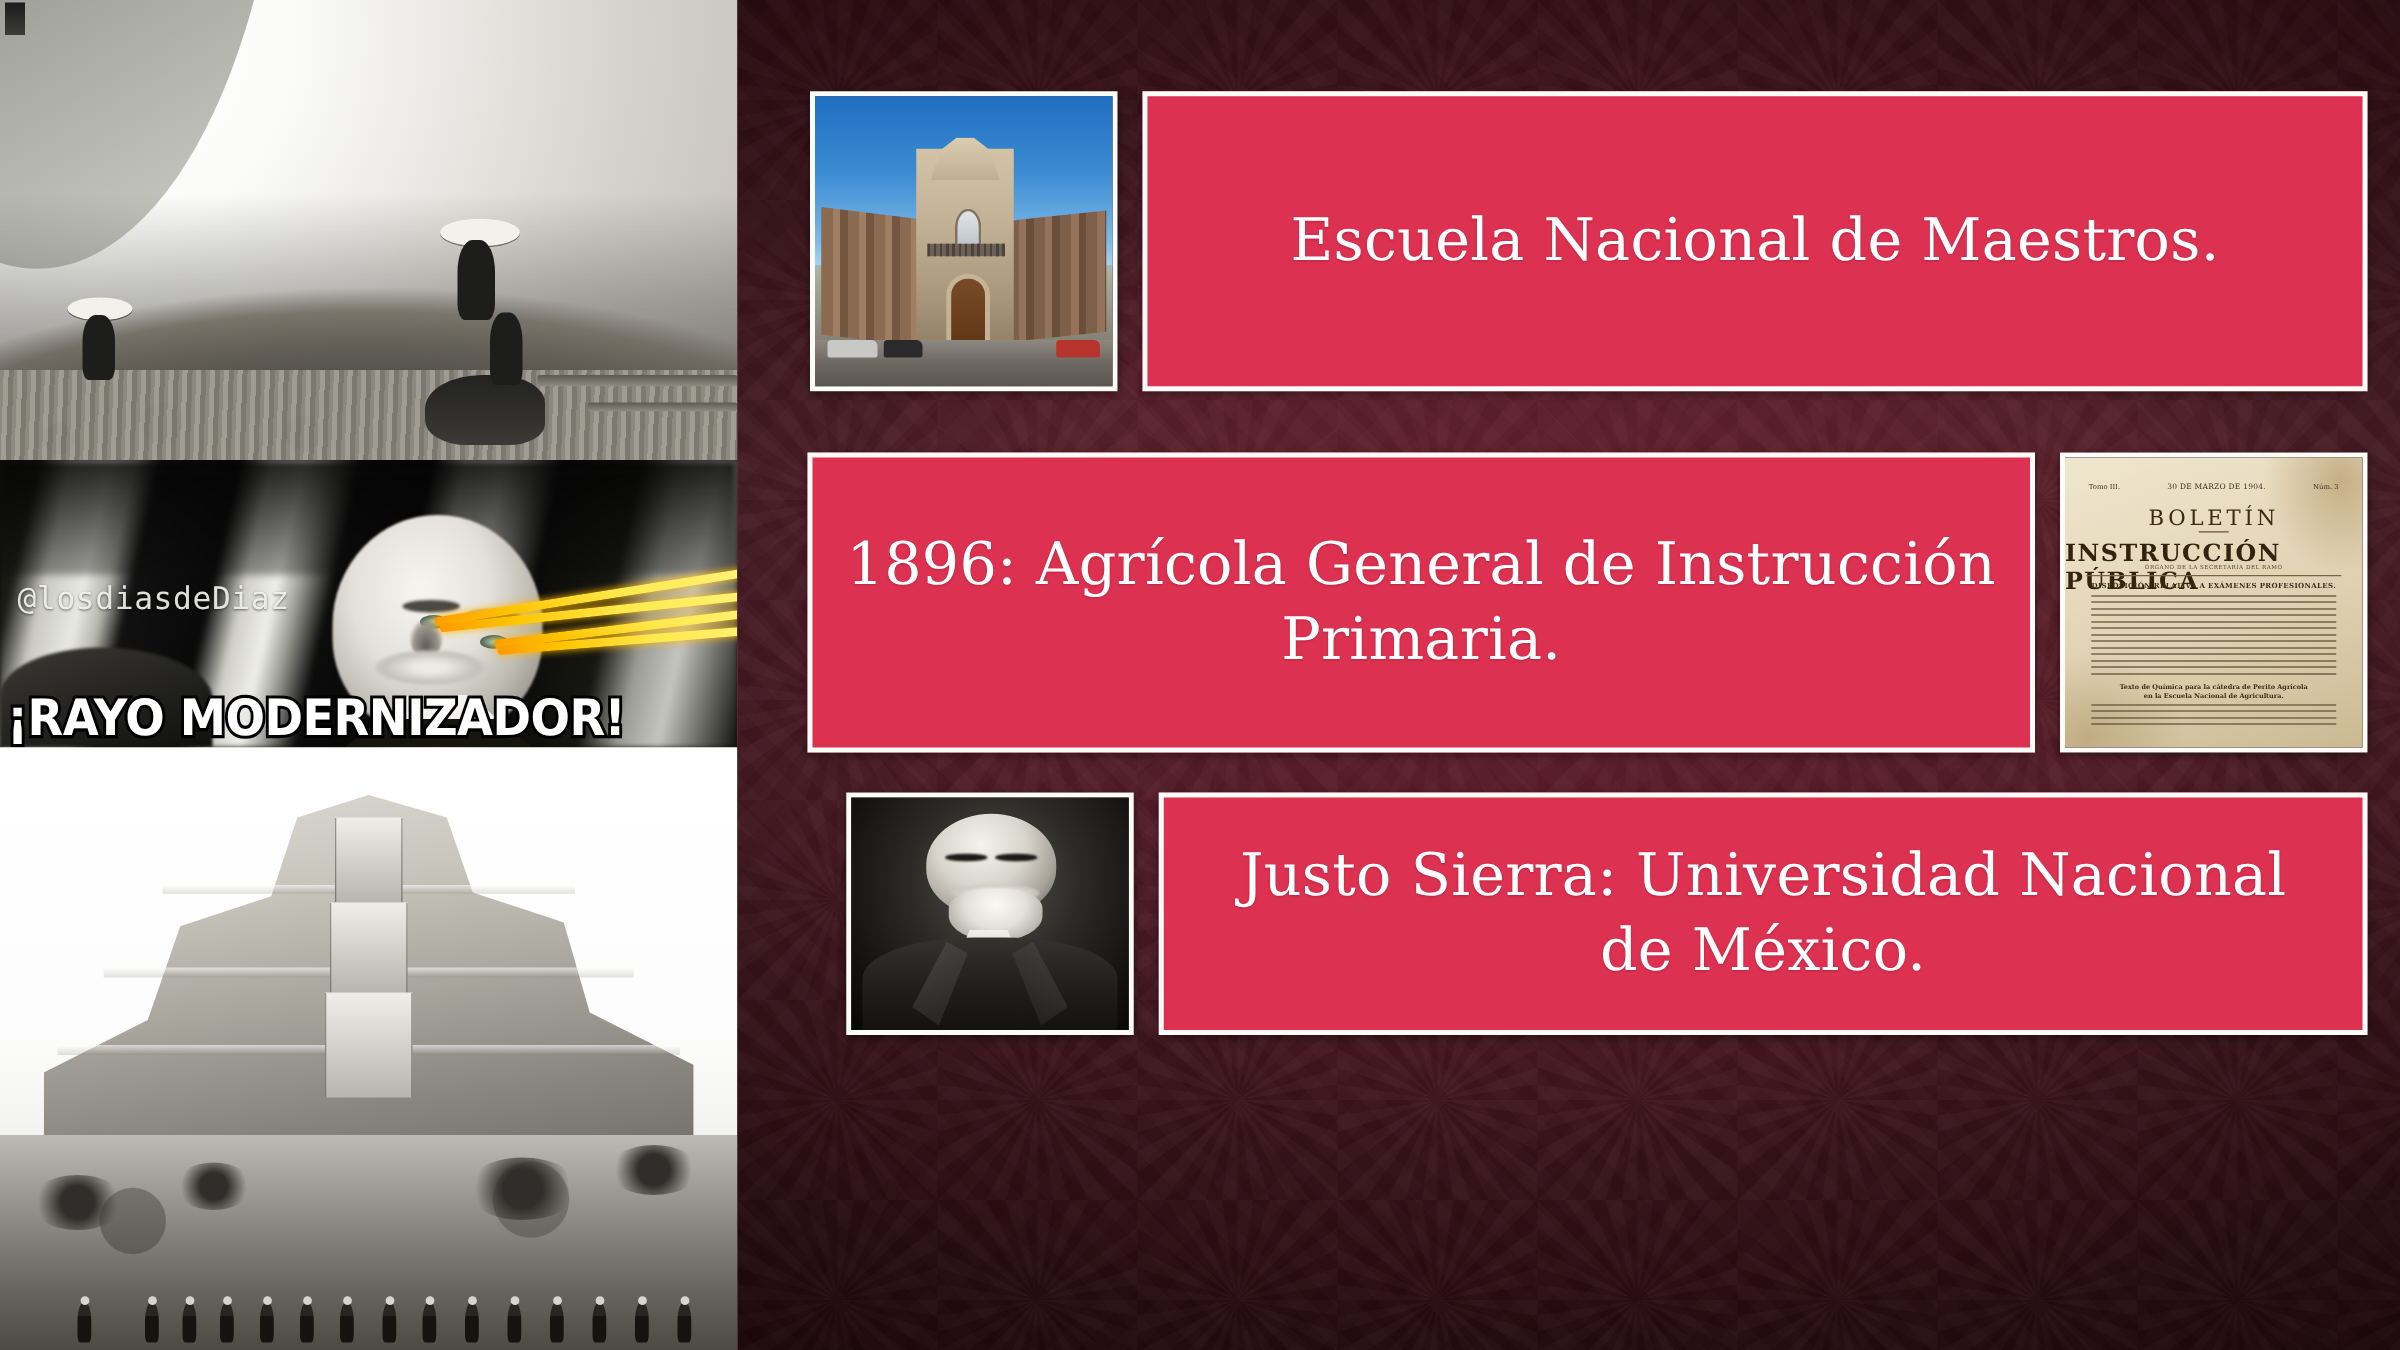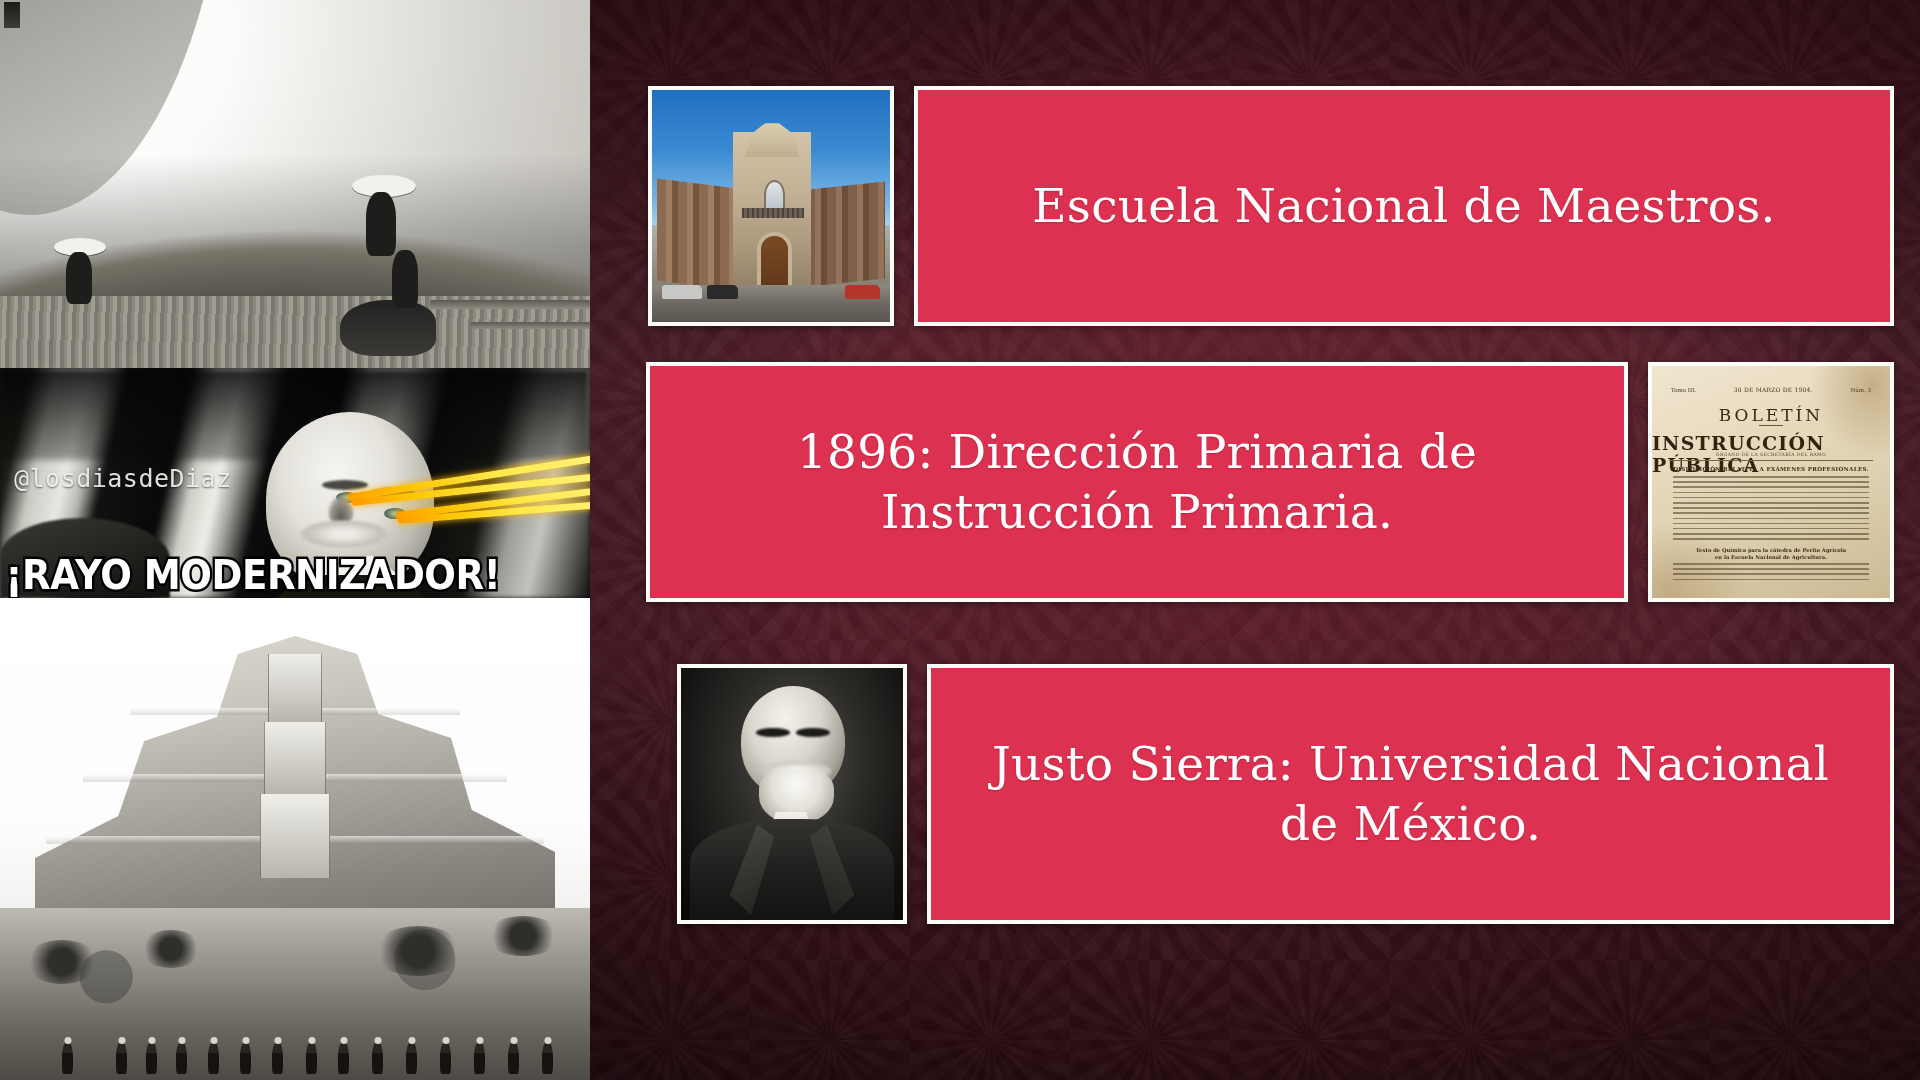--- a/index.html
+++ b/index.html
@@ -223,32 +223,32 @@
     display:flex; align-items:center; justify-content:center; text-align:center;
     padding:12px 26px; box-shadow:0 2px 7px rgba(0,0,0,.4);
   }
   .textbox span {
     font-family:"DejaVu Serif","Liberation Serif",serif;
     color:#ffffff; font-weight:400; letter-spacing:.2px;
     text-shadow:0 1px 2px rgba(0,0,0,.18);
   }
 
   
-  #row-1 { left:58px; top:86px; width:1246px; height:240px;justify-content:flex-end; }
+  #row-1 { left:58px; top:73px; width:1246px; height:240px;justify-content:flex-end; }
   #row-1 .thumb { width:246px; }
   #row-1 .textbox span { font-size:47px; line-height:60px; }
 
   
   #row-2 { left:56px; top:362px; width:1248px; height:240px; }
   #row-2 .thumb { width:246px; order:2; }
   #row-2 .textbox { order:1; }
   #row-2 .textbox span { font-size:47px; line-height:60px; }
 
   
-  #row-3 { left:58px; top:664px; width:1246px; height:260px;padding-left:29px; }
+  #row-3 { left:58px; top:634px; width:1246px; height:194px;padding-left:29px; }
   #row-3 .thumb { width:230px; }
   #row-3 .textbox span { font-size:47px; line-height:60px; }
 
   
   .img-building { position:absolute; inset:0;
     background:linear-gradient(180deg,#2f7bc4 0%, #3f8ed4 28%, #62a9e0 48%, #8cc2ea 56%, #aab0a4 60%, #6e6256 100%); }
   .img-building .bsky { position:absolute; left:0; top:0; width:100%; height:58%;
     background:linear-gradient(180deg,#1f6fc0 0%, #3b8bd2 45%, #7bb8e6 85%, #a9d0ee 100%); }
   .img-building .facade-l {
     position:absolute; left:2%; top:44%; width:46%; height:44%;
@@ -492,21 +492,21 @@
           <div class="car" style="right:4%; width:15%; background:#b7342c;"></div>
         </div>
       </div>
       <div class="textbox">
         <span>Escuela Nacional de Maestros.</span>
       </div>
     </div>
 
     <div class="row" id="row-2">
       <div class="textbox">
-        <span>1896: Dirección Primaria de Instrucción Primaria.</span>
+        <span>1896: Agrícola General de Instrucción Primaria.</span>
       </div>
       <div class="thumb">
         <div class="img-doc">
           <div class="stain"></div>
           <div class="stain2"></div>
           <div class="dtop">
             <span>Tomo III.</span>
             <span>30 DE MARZO DE 1904.</span>
             <span>Núm. 3</span>
           </div>

